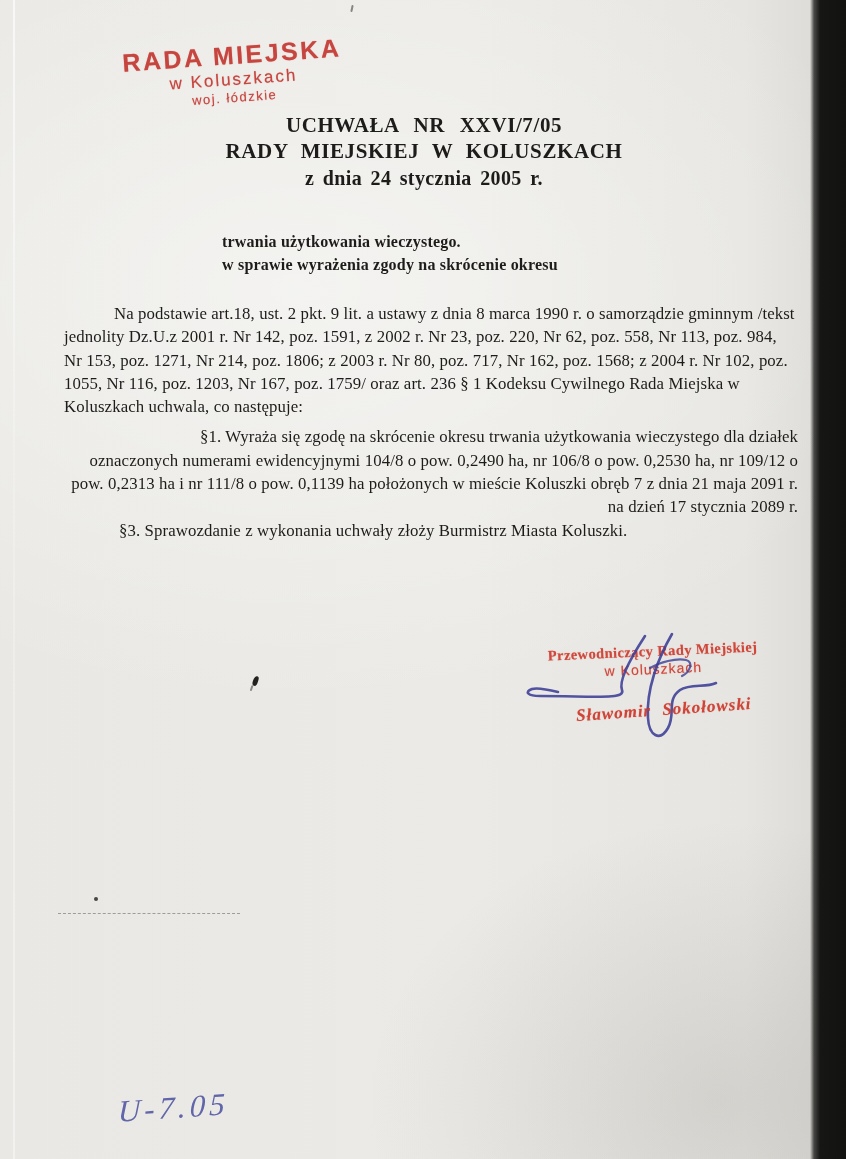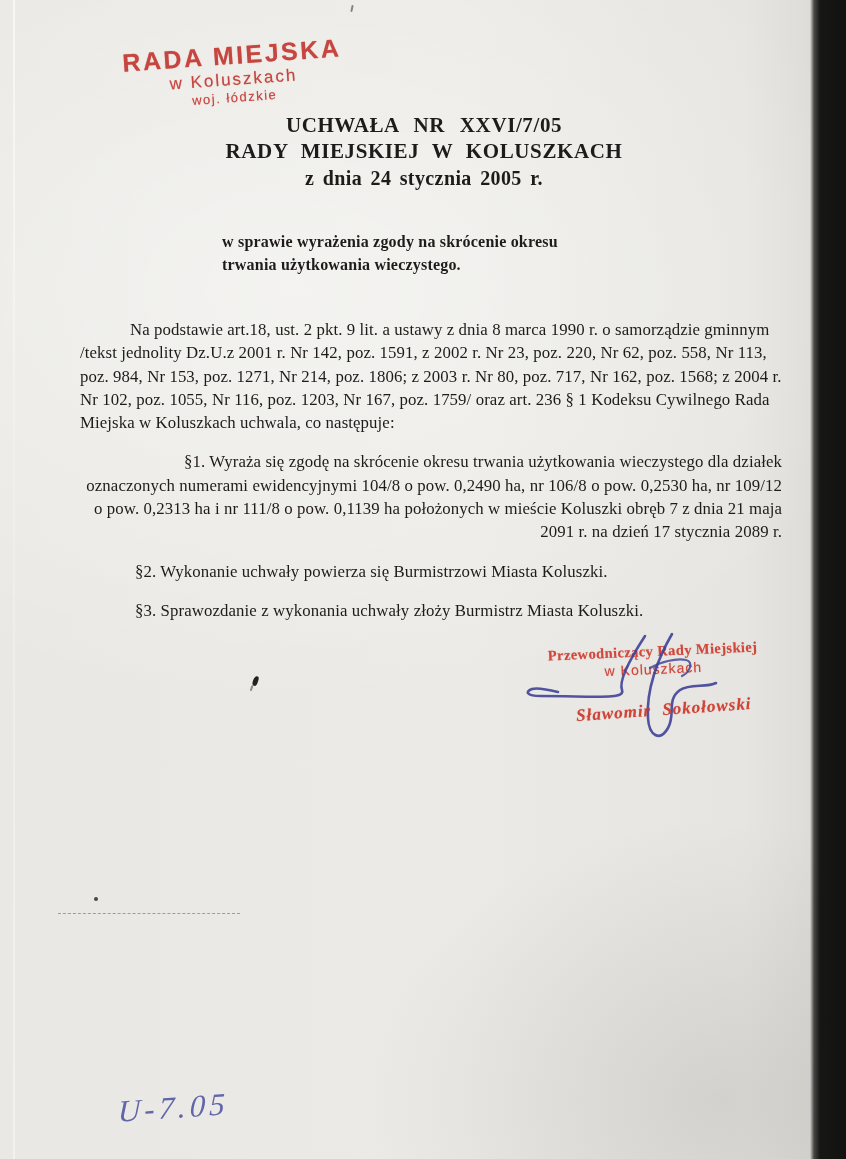--- a/index.html
+++ b/index.html
@@ -49,21 +49,21 @@
   
   .document-subject{
     position:absolute;left:222px;top:230px;width:420px;
     font-weight:bold;font-size:16px;line-height:23px;letter-spacing:.2px;
   }
   
   .document-body{
     position:absolute;left:64px;top:302px;width:734px;
     font-size:16.8px;line-height:23.3px;letter-spacing:.1px;
   }
-  .document-body p{margin:16px;text-indent:50px;}
+  .document-body p{margin:0;text-indent:50px;}
   .document-body p.sec{text-indent:55px;}
   .document-body p.gap{margin-top:7px;text-align:right;}
   
   .paper-speck-top{
     position:absolute;left:351px;top:5px;width:2px;height:7px;
     background:#5a5a55;transform:rotate(12deg);border-radius:1px;opacity:.7;
   }
   .ink-speck{
     position:absolute;left:253px;top:676px;width:5px;height:10px;
     background:#23221f;border-radius:60% 40% 50% 50%;transform:rotate(18deg);
@@ -123,28 +123,27 @@
     <div class="l3">woj. łódzkie</div>
   </div>
 
   <div class="document-title">
     <div class="t1">UCHWAŁA NR XXVI/7/05</div>
     <div class="t2">RADY MIEJSKIEJ W KOLUSZKACH</div>
     <div class="t3">z dnia 24 stycznia 2005 r.</div>
   </div>
 
   <div class="document-subject">
+    <div>trwania użytkowania wieczystego.</div>
     <div>w sprawie wyrażenia zgody na skrócenie okresu</div>
-    <div>trwania użytkowania wieczystego.</div>
   </div>
 
   <div class="document-body">
     <p>Na podstawie art.18, ust. 2 pkt. 9 lit. a ustawy z dnia 8 marca 1990 r. o samorządzie gminnym /tekst jednolity Dz.U.z 2001 r. Nr 142, poz. 1591, z 2002 r. Nr 23, poz. 220, Nr 62, poz. 558, Nr 113, poz. 984, Nr 153, poz. 1271, Nr 214, poz. 1806; z 2003 r. Nr 80, poz. 717, Nr 162, poz. 1568; z 2004 r. Nr 102, poz. 1055, Nr 116, poz. 1203, Nr 167, poz. 1759/ oraz art. 236 § 1 Kodeksu Cywilnego Rada Miejska w Koluszkach uchwala, co następuje:</p>
     <p class="sec gap">§1. Wyraża się zgodę na skrócenie okresu trwania użytkowania wieczystego dla działek oznaczonych numerami ewidencyjnymi 104/8 o pow. 0,2490 ha, nr 106/8 o pow. 0,2530 ha, nr 109/12 o pow. 0,2313 ha i nr 111/8 o pow. 0,1139 ha położonych w mieście Koluszki obręb 7 z dnia 21 maja 2091 r. na dzień 17 stycznia 2089 r.</p>
-    <p class="sec">§2. Wykonanie uchwały powierza się Burmistrzowi Miasta Koluszki.</p>
     <p class="sec">§3. Sprawozdanie z wykonania uchwały złoży Burmistrz Miasta Koluszki.</p>
   </div>
 
   <div class="ink-speck"></div>
 
   <div class="signature-block">
     <div class="chairman-stamp">
       <div class="s1">Przewodniczący Rady Miejskiej</div>
       <div class="s2">w Koluszkach</div>
     </div>

